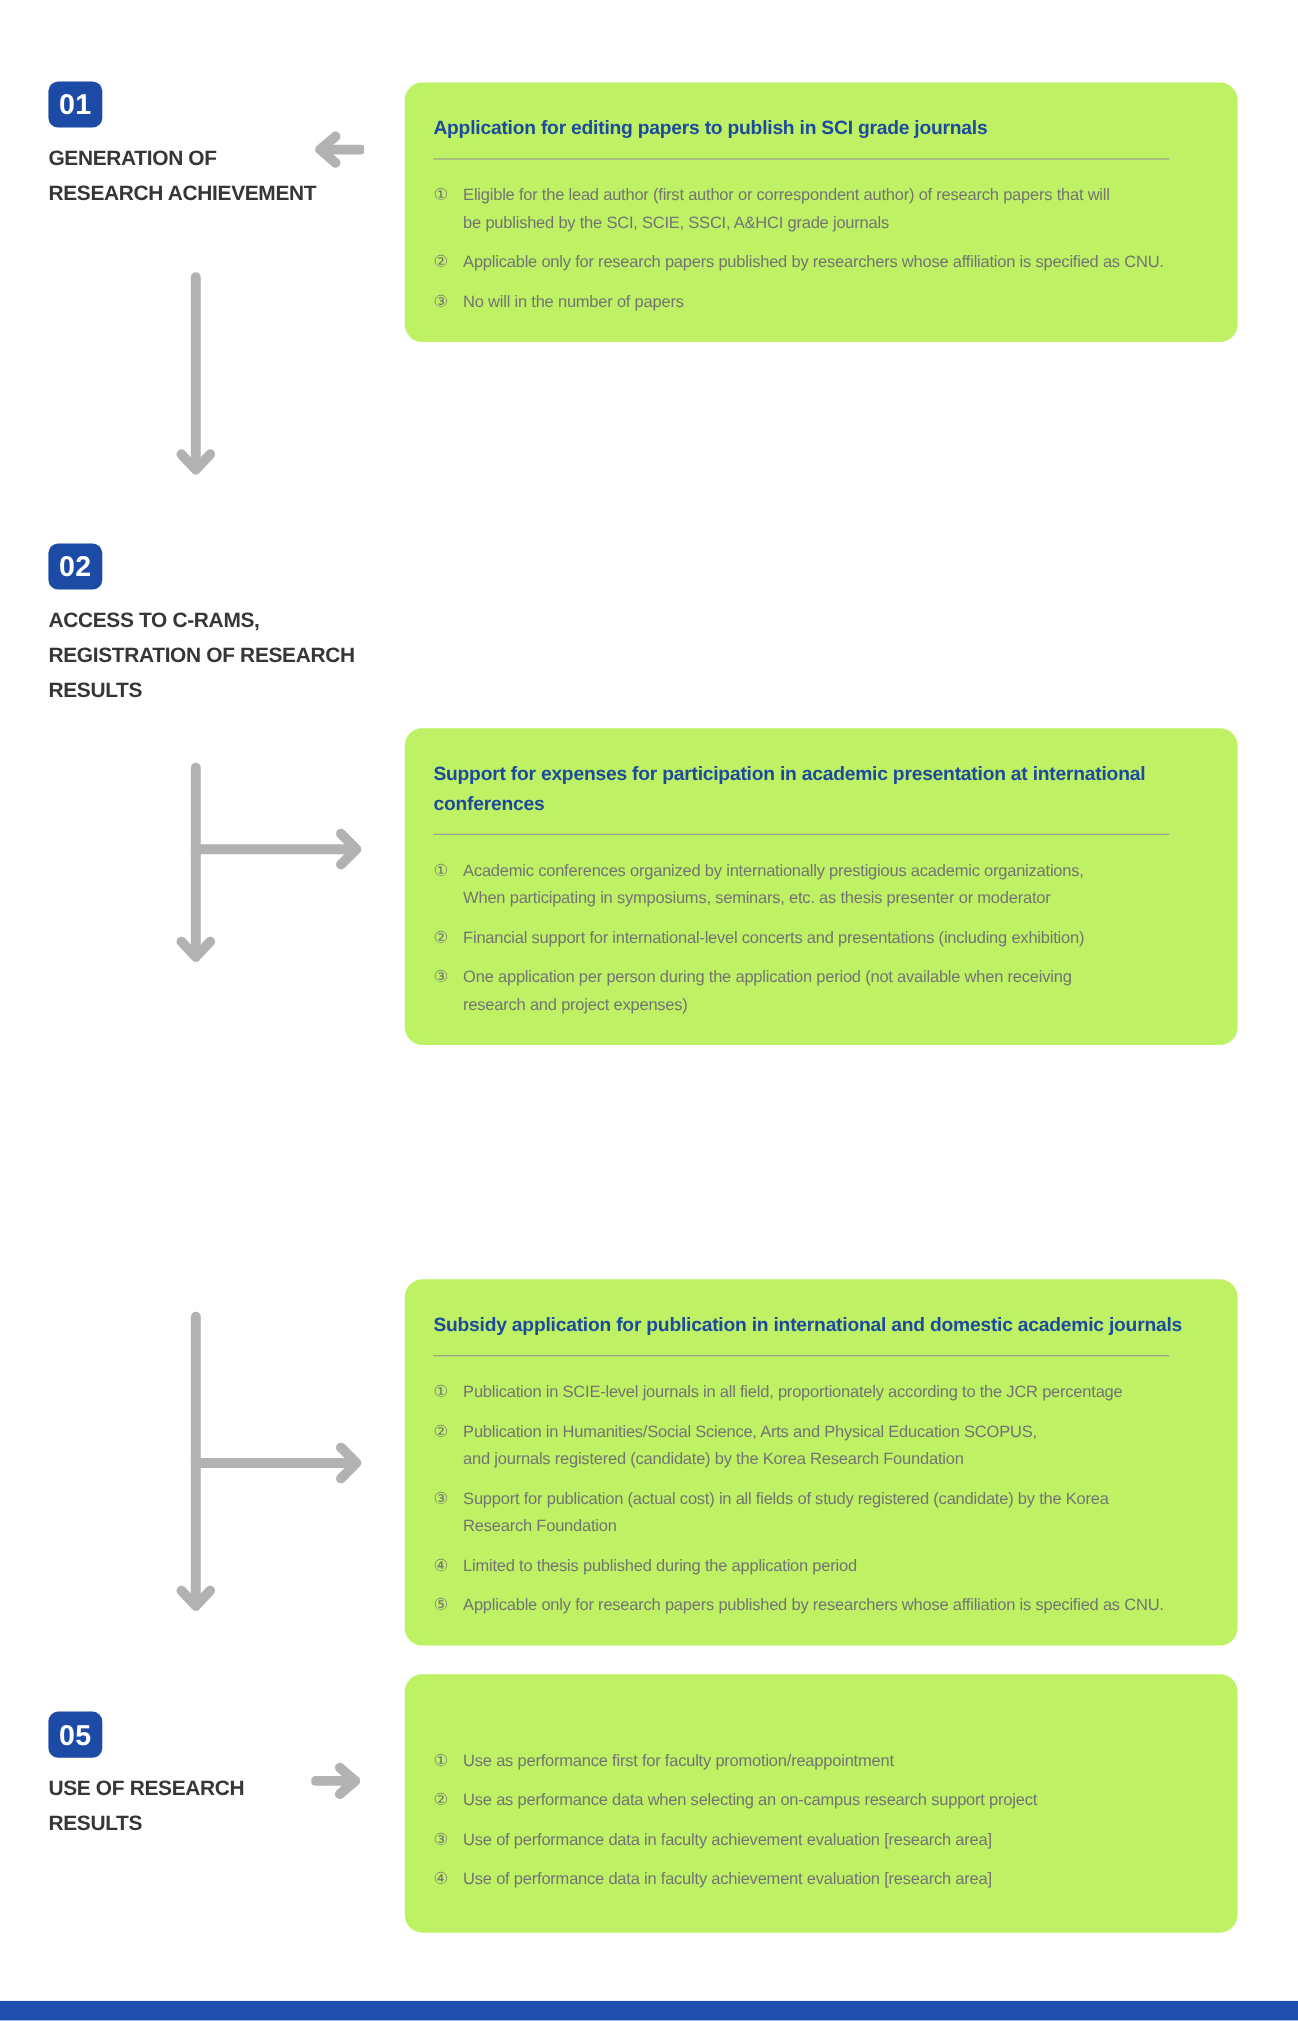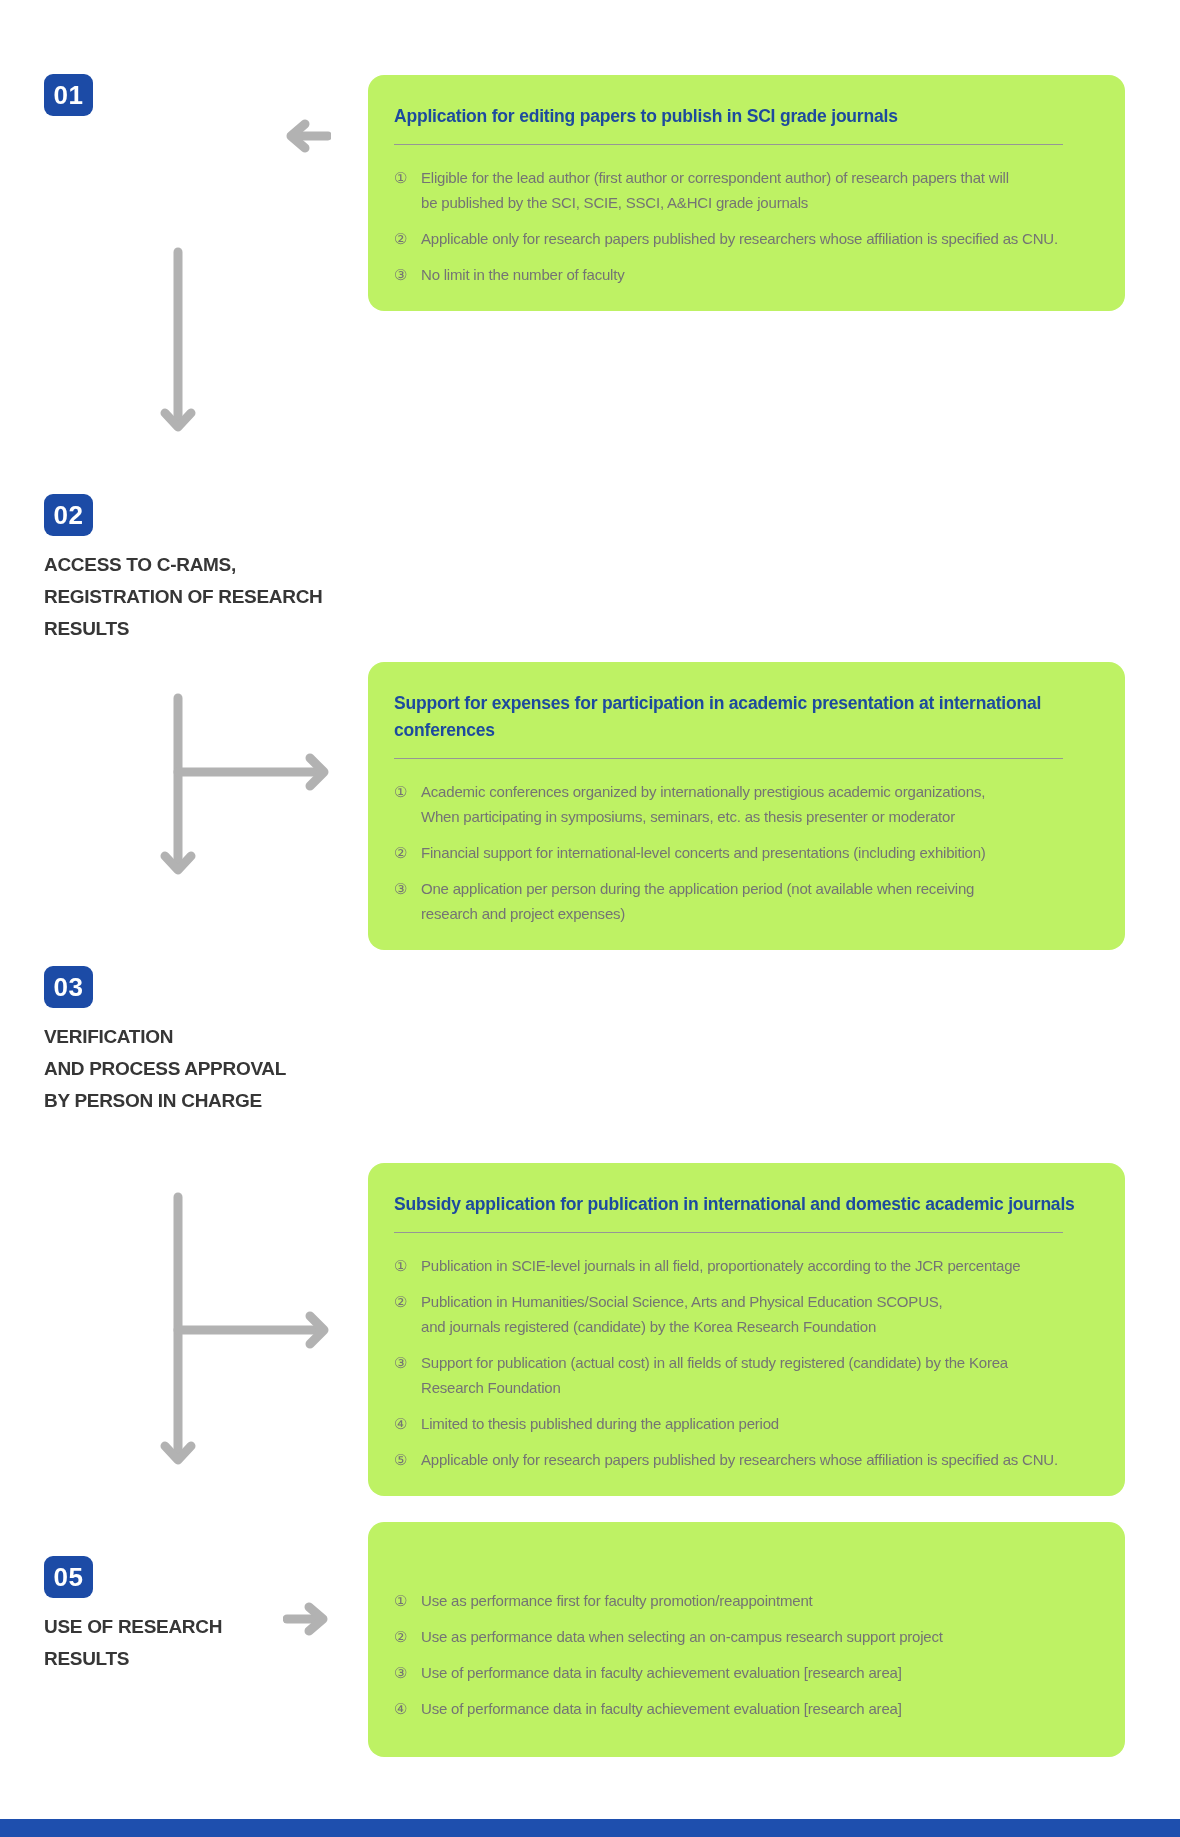--- a/index.html
+++ b/index.html
@@ -46,35 +46,31 @@
 
   .footer-bar{position:absolute;left:0;top:1819px;width:1180px;height:18px;background:#1e4fae;}
 </style>
 </head>
 <body>
 
 <div class="canvas">
 
   <div class="step step-1">
     <div class="badge">01</div>
+    <div class="step-label">GENERATION OF
+RESEARCH ACHIEVEMENT</div>
   </div>
 
   <div class="step step-2">
     <div class="badge">02</div>
     <div class="step-label">ACCESS TO C-RAMS,
 REGISTRATION OF RESEARCH
 RESULTS</div>
   </div>
 
-  <div class="step step-3">
-    <div class="badge">03</div>
-    <div class="step-label">VERIFICATION
-AND PROCESS APPROVAL
-BY PERSON IN CHARGE</div>
-  </div>
 
   <div class="step step-4">
     <div class="badge">05</div>
     <div class="step-label">USE OF RESEARCH
 RESULTS</div>
   </div>
 
   <div class="box box-1">
     <div class="box-title">Application for editing papers to publish in SCI grade journals</div>
     <div class="box-divider"></div>
@@ -82,21 +78,21 @@
       <span class="num">①</span>
       <div class="txt">Eligible for the lead author (first author or correspondent author) of research papers that will
 be published by the SCI, SCIE, SSCI, A&amp;HCI grade journals</div>
     </div>
     <div class="box-item">
       <span class="num">②</span>
       <div class="txt">Applicable only for research papers published by researchers whose affiliation is specified as CNU.</div>
     </div>
     <div class="box-item">
       <span class="num">③</span>
-      <div class="txt">No limit in the number of faculty</div>
+      <div class="txt">No will in the number of papers</div>
     </div>
   </div>
 
   <div class="box box-2">
     <div class="box-title">Support for expenses for participation in academic presentation at international
 conferences</div>
     <div class="box-divider"></div>
     <div class="box-item">
       <span class="num">①</span>
       <div class="txt">Academic conferences organized by internationally prestigious academic organizations,

